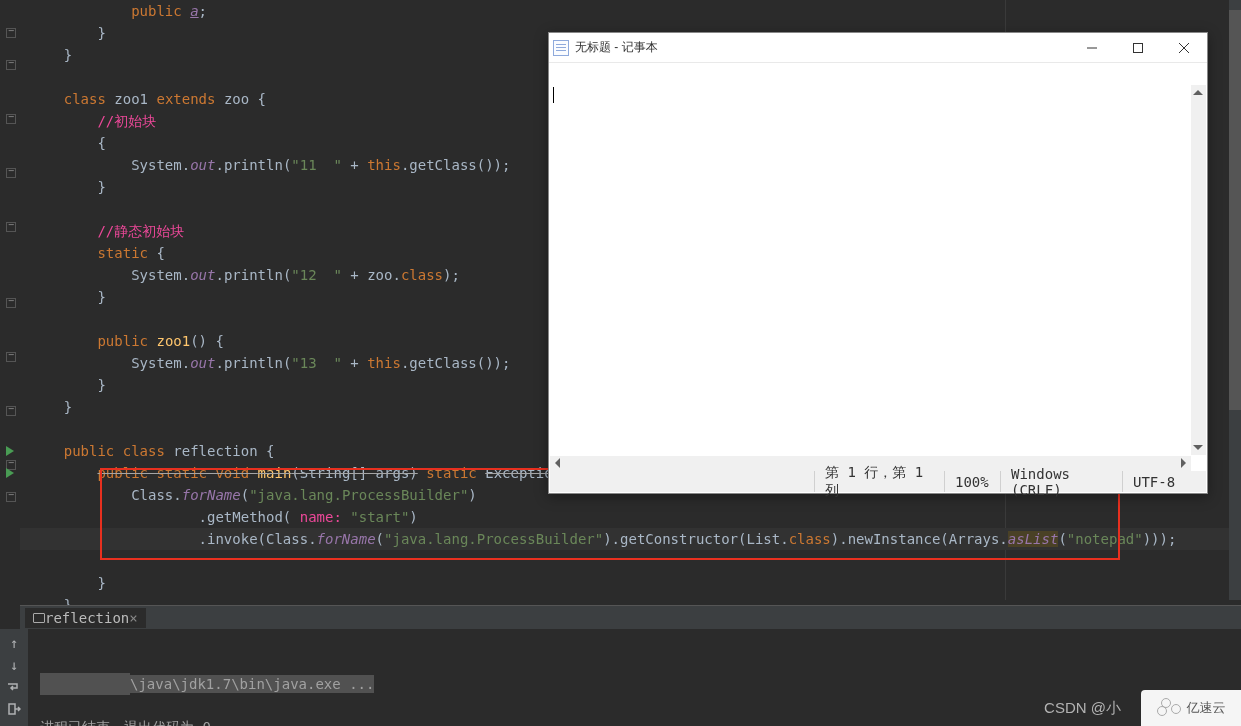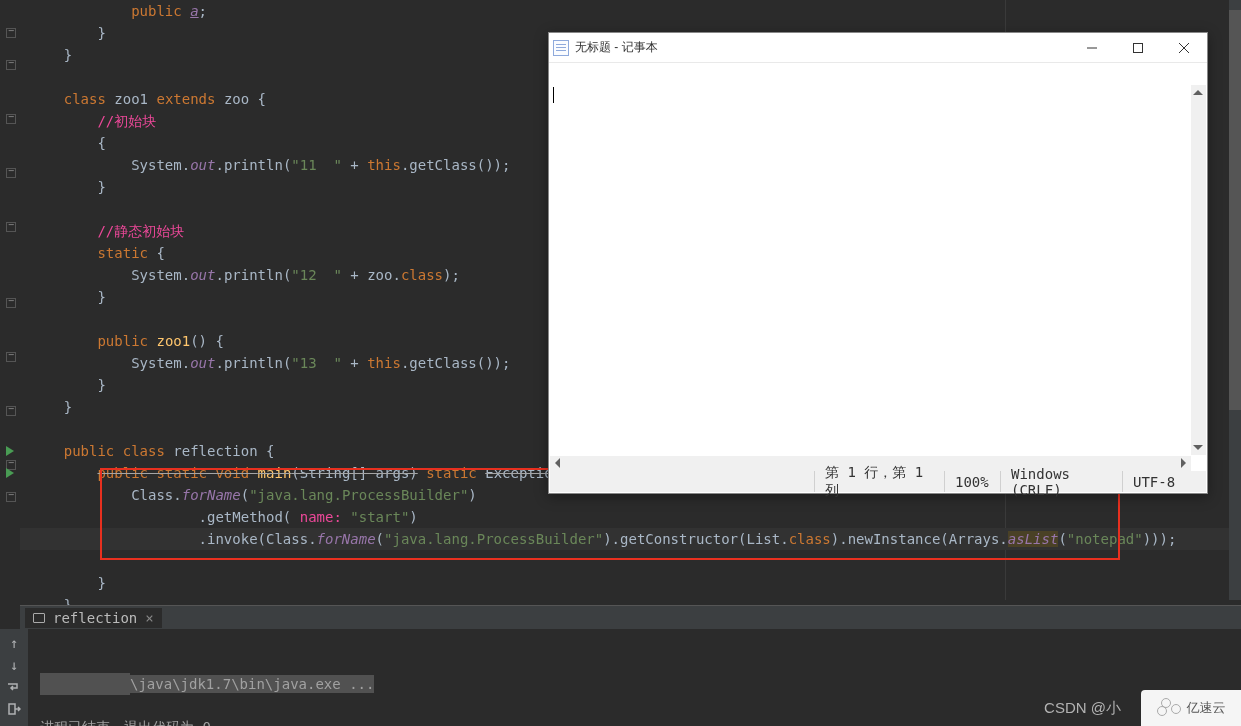--- a/index.html
+++ b/index.html
@@ -99,21 +99,21 @@
   height: 24px;
   background: #3c3f41;
   display: flex;
   align-items: center;
   padding-left: 5px;
   border-top: 1px solid #555;
 }
 .console-tab {
   display: flex;
   align-items: center;
-  gap: 8px;
+  gap: 0;
   padding: 2px 8px;
   background: #2b2b2b;
   color: #bbb;
   font-family: sans-serif;
   font-size: 12px;
 }
 .console-tab .close-x { color: #888; cursor: pointer; }
 .console-icon {
   width: 12px;
   height: 10px;

